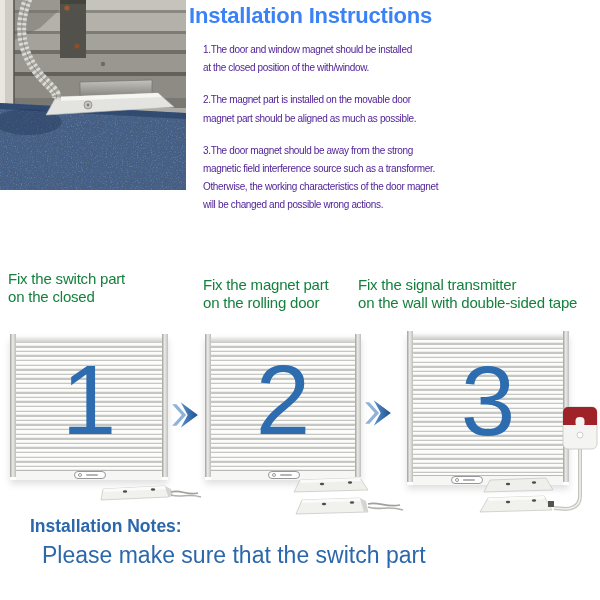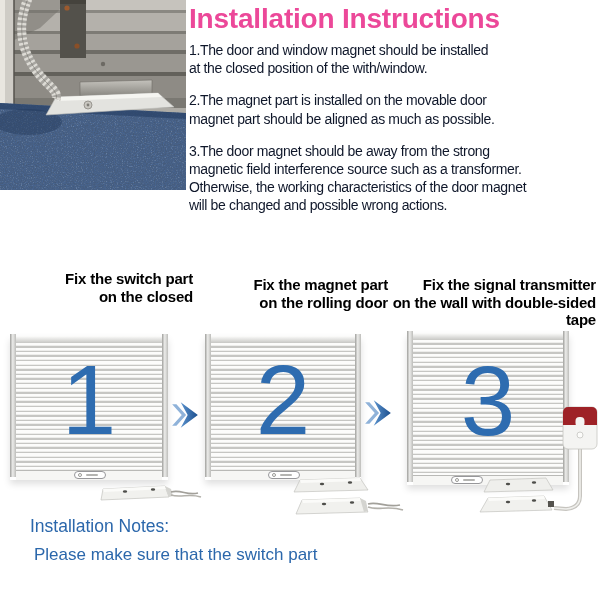--- a/index.html
+++ b/index.html
@@ -4,33 +4,33 @@
 <style>
   html,body{margin:0;padding:0;background:#fff;}
   .page{position:relative;width:600px;height:600px;background:#fff;overflow:hidden;
         font-family:"Liberation Sans",sans-serif;}
 
   
   .photo{position:absolute;left:0;top:0;width:186px;height:190px;overflow:hidden;}
   .photo svg{display:block;}
 
   
-  .title{position:absolute;left:189px;top:3px;font-size:28px;font-weight:700;
-         color:#ec4899;letter-spacing:-0.2px;white-space:nowrap;}
+  .title{position:absolute;left:189px;top:3px;font-size:22px;font-weight:700;
+         color:#3b82f6;letter-spacing:-0.2px;white-space:nowrap;}
   .instr{position:absolute;left:189px;top:41px;width:412px;}
   .para{margin:0 0 14px 0;}
-  .para .ln{display:block;font-size:14px;line-height:18.2px;letter-spacing:-0.35px;
-            color:#0f172a;white-space:nowrap;}
-
-  
-  .caption{position:absolute;text-align:right;color:#000000;font-size:15px;
-           line-height:17.5px;letter-spacing:-0.2px;font-weight:bold;}
+  .para .ln{display:block;font-size:10px;line-height:18.2px;letter-spacing:-0.35px;
+            color:#4c1d95;white-space:nowrap;margin-left:14px;}
+
+  
+  .caption{position:absolute;text-align:left;color:#15803d;font-size:15px;
+           line-height:17.5px;letter-spacing:-0.2px;}
   .cap1{left:8px;top:270px;width:185px;}
   .cap2{left:203px;top:276px;width:185px;}
-  .cap3{left:368px;top:276px;width:228px;}
+  .cap3{left:358px;top:276px;width:228px;}
 
   
   .door{position:absolute;background:#fff;box-shadow:0 4px 7px rgba(0,0,0,.13);}
   .door1{left:10px;top:336px;width:158px;height:144px;}
   .door2{left:205px;top:336px;width:156px;height:144px;}
   .door3{left:407px;top:333px;width:162px;height:152px;}
   .rail-top{position:absolute;left:0;right:0;top:0;height:7px;
             background:linear-gradient(#fdfdfc,#c7c7c4);border-radius:2px 2px 0 0;}
   .rail-side{position:absolute;top:-2px;bottom:3px;width:6px;
              background:linear-gradient(90deg,#9f9f9c,#ececea 45%,#bdbdba);}
@@ -55,22 +55,22 @@
   .dev1{left:95px;top:483px;}
   .dev2{left:288px;top:470px;}
   .dev3{left:430px;top:398px;}
 
   .arrow{position:absolute;width:30px;height:30px;}
   .arrow1{left:170px;top:400px;}
   .arrow2{left:363px;top:398px;}
 
   
   .notes{position:absolute;left:30px;top:516px;color:#2b67ab;}
-  .notes-heading{font-size:17.5px;font-weight:400;margin:0 0 8px 0;}
-  .notes-line{font-size:17px;margin:0 0 6px 4px;line-height:20px;white-space:nowrap;}
+  .notes-heading{font-size:17.5px;font-weight:700;margin:0 0 8px 0;}
+  .notes-line{font-size:23px;margin:0 0 6px 12px;line-height:20px;white-space:nowrap;}
 </style>
 </head>
 <body>
 
 <div class="page">
 
   <div class="photo">
     <svg width="186" height="190" viewBox="0 0 186 190" xmlns="http://www.w3.org/2000/svg">
       <defs>
         <clipPath id="carpetClip">

